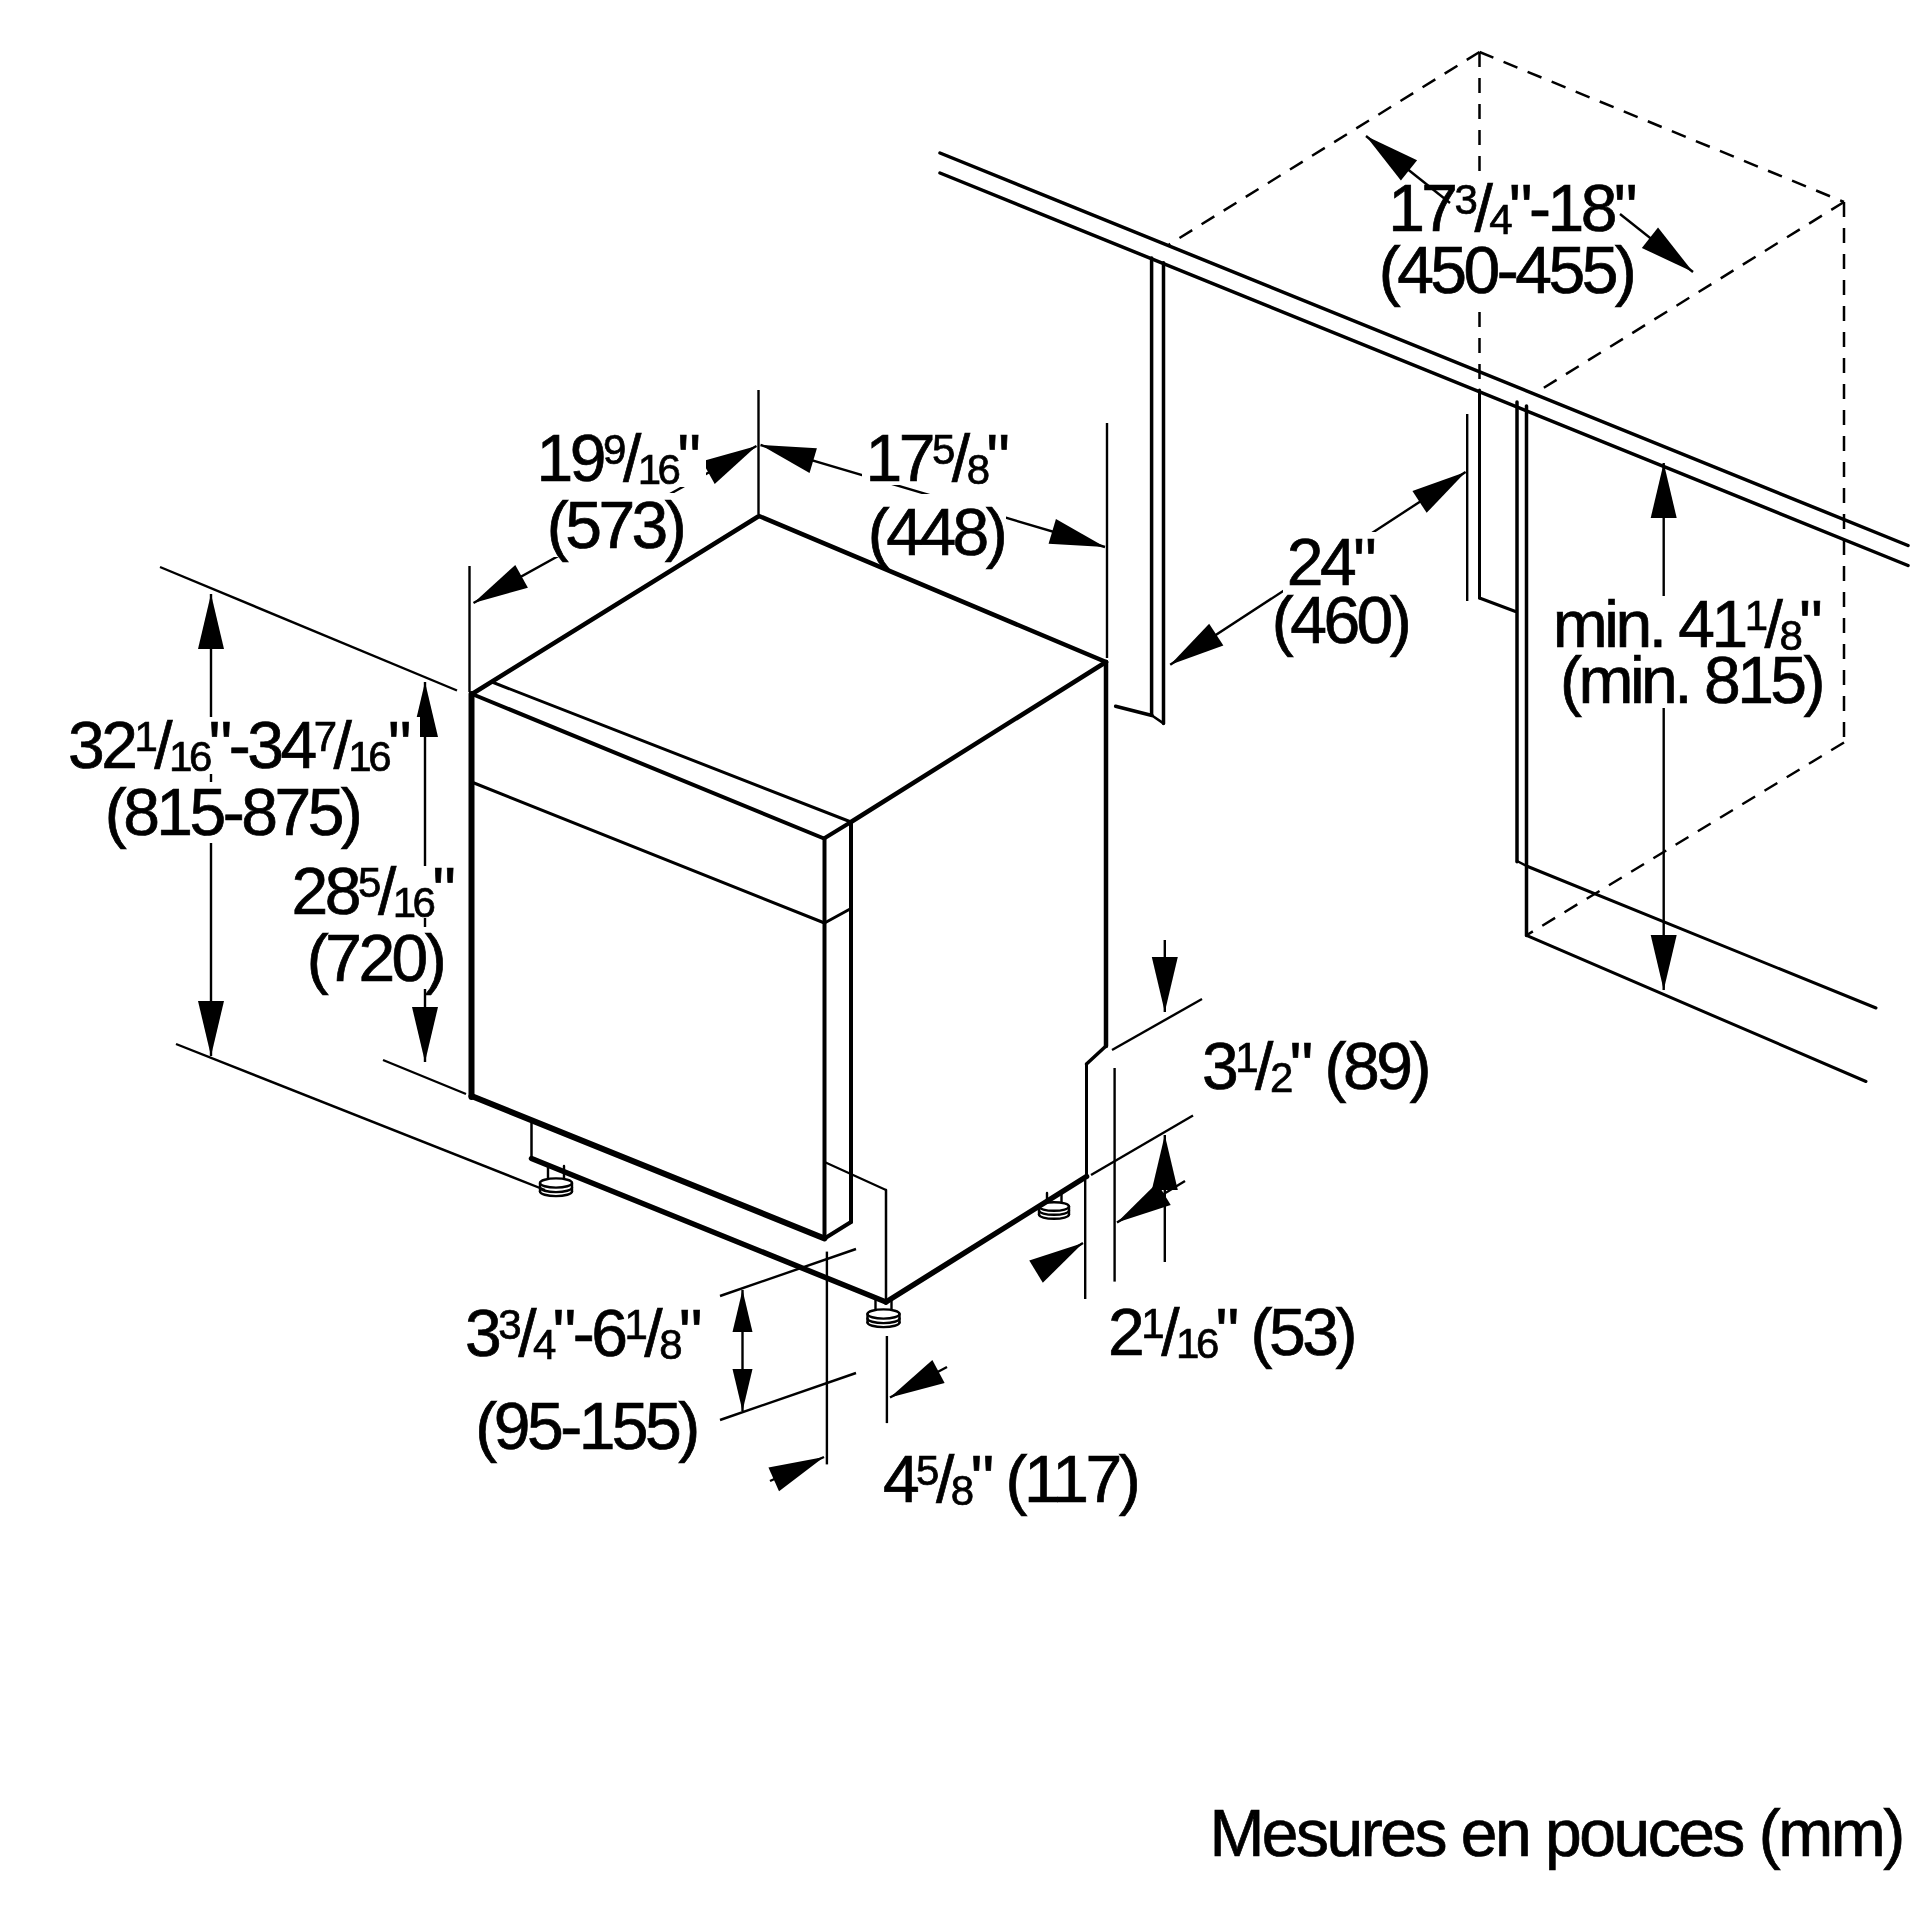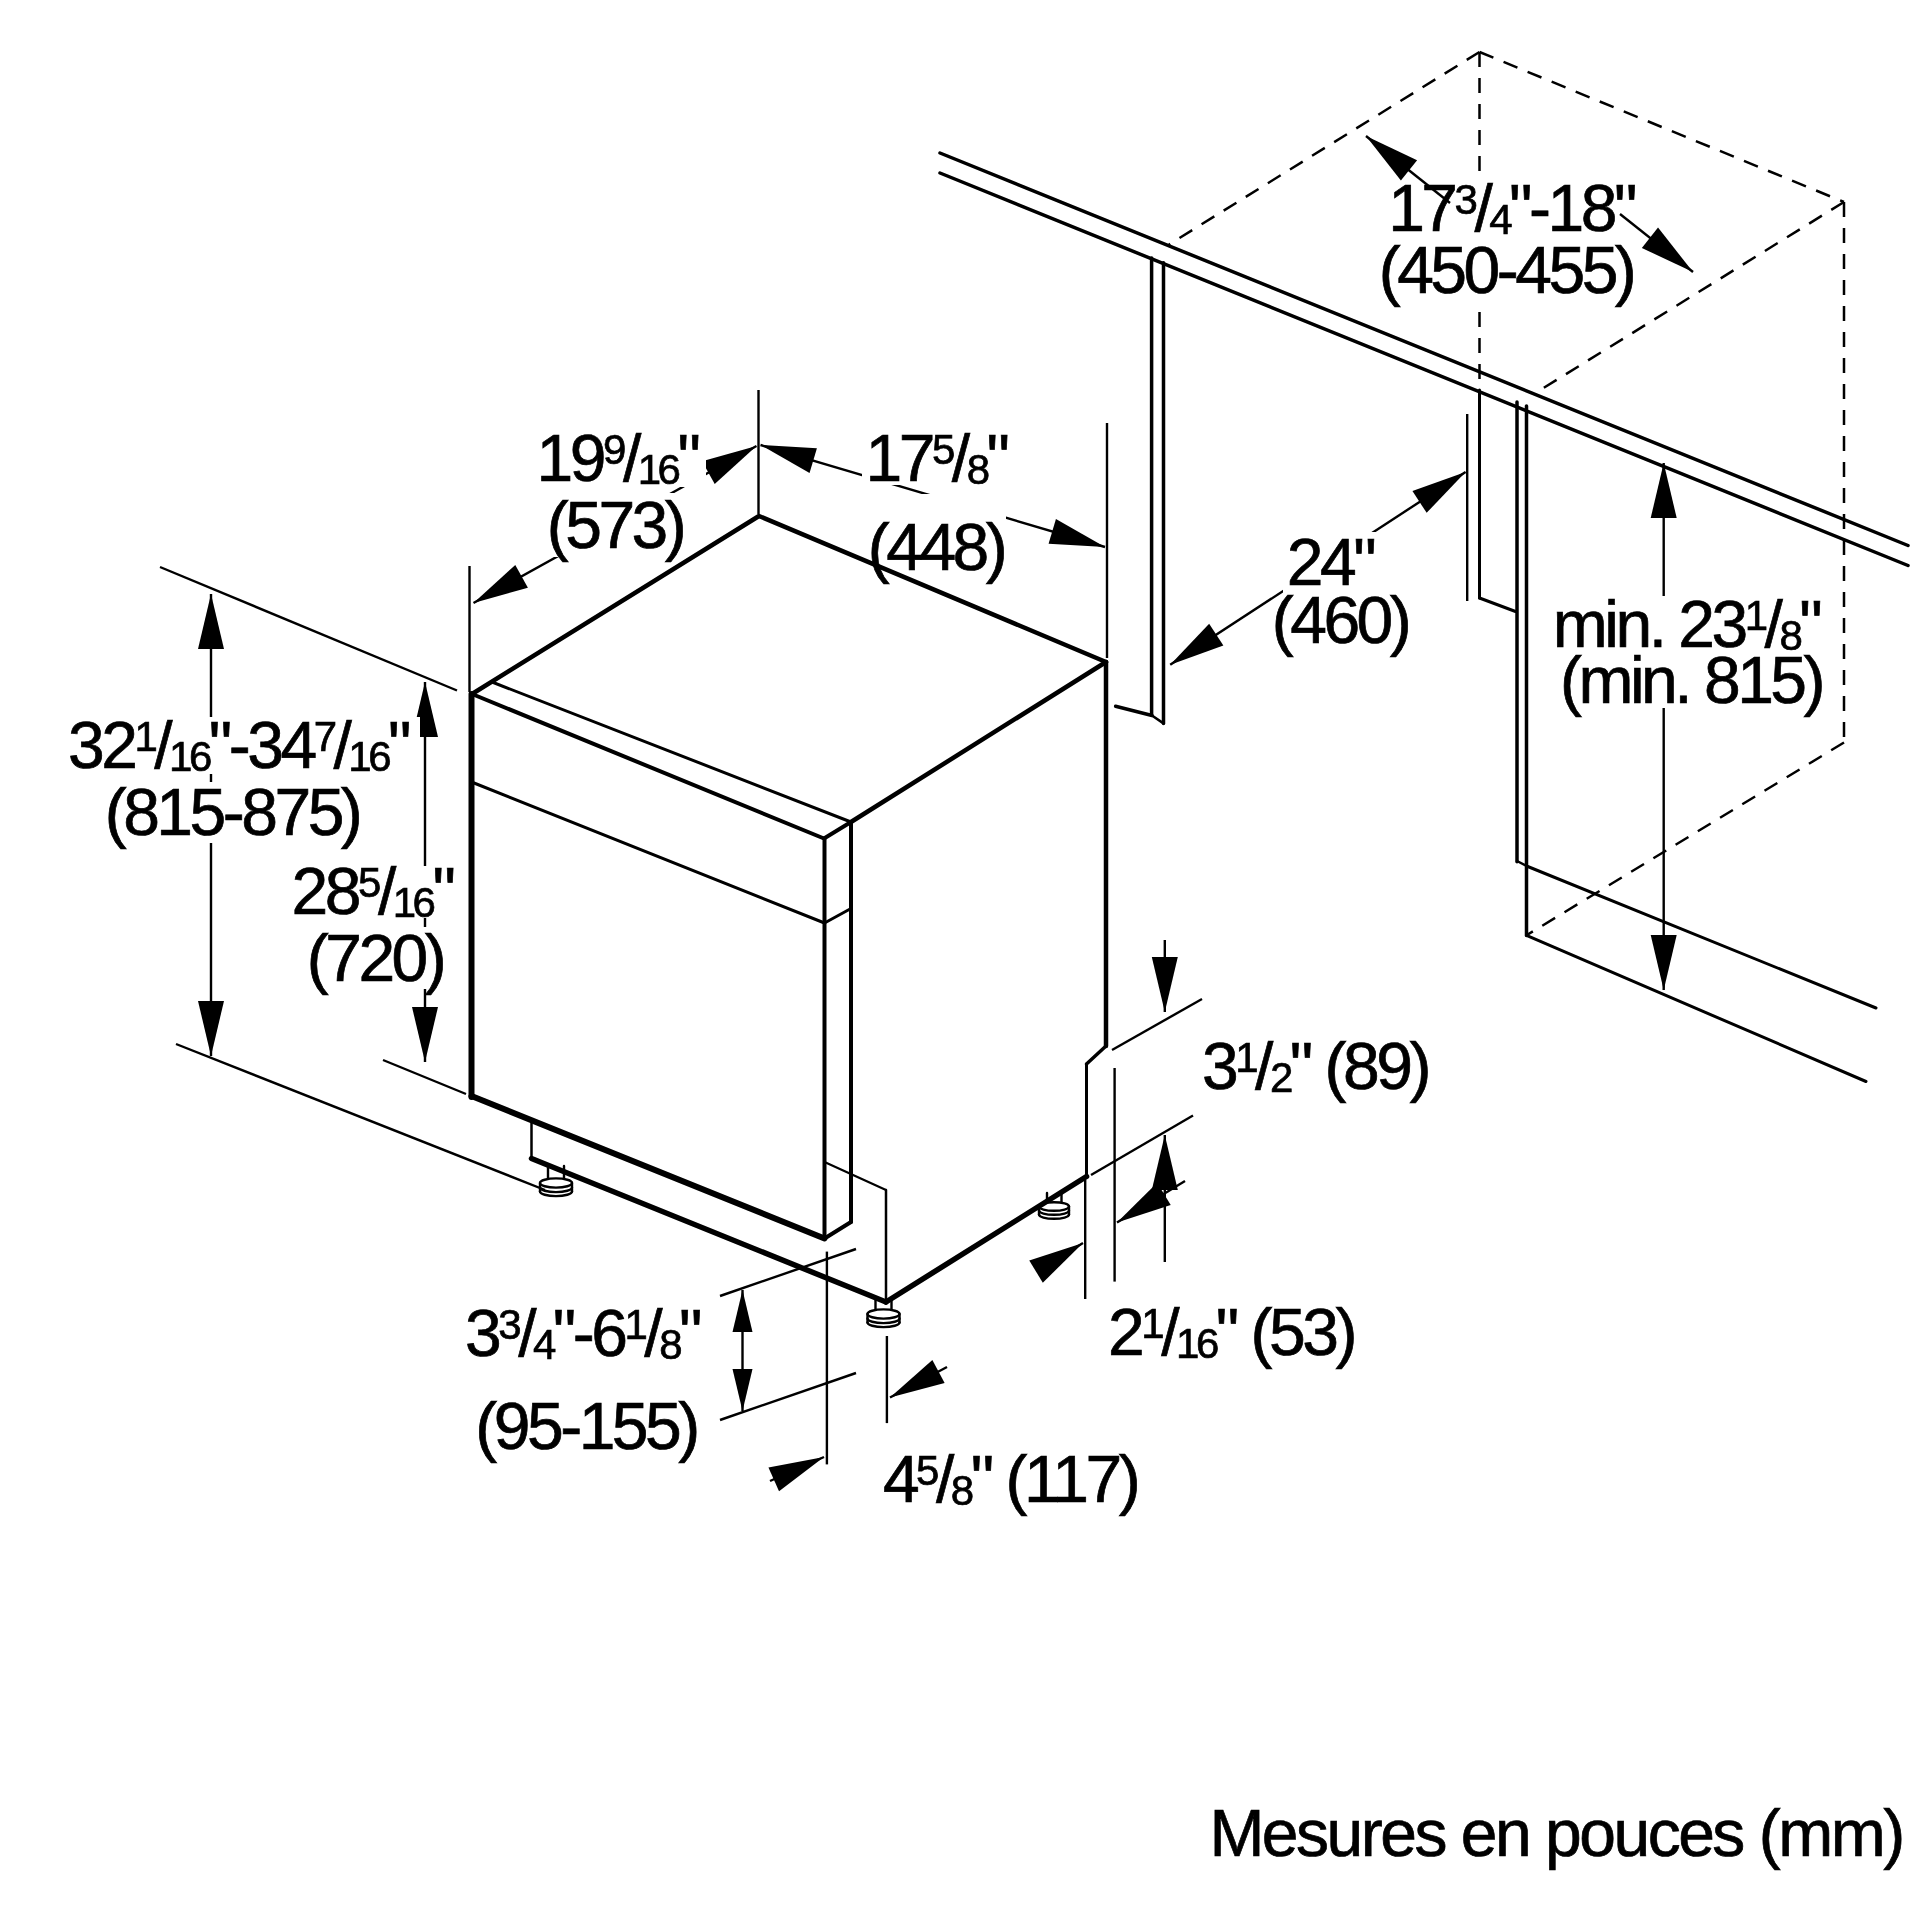--- a/index.html
+++ b/index.html
@@ -197,26 +197,26 @@
   <g stroke="#000" fill="none" stroke-width="2.4">
     <line x1="1450" y1="203" x2="1366" y2="136" marker-end="url(#ah)"></line>
     <line x1="1620" y1="214" x2="1693" y2="272" marker-end="url(#ah)"></line>
   </g>
 </svg>
 
 <div id="labels">
       <div class="lbl" style="left: 617px; top: 458px;"><span class="m">19</span><span class="s">9</span><span class="m">/</span><span class="b">16</span><span class="m">"</span></div>
       <div class="lbl" style="left: 615px; top: 525px;"><span class="m">(573)</span></div>
       <div class="lbl" style="left: 936px; top: 458px;"><span class="m">17</span><span class="s">5</span><span class="m">/</span><span class="b">8</span><span class="m">"</span></div>
-      <div class="lbl" style="left: 936px; top: 547px;"><span class="m">(448)</span></div>
+      <div class="lbl" style="left: 936px; top: 532px;"><span class="m">(448)</span></div>
       <div class="lbl" style="left: 1511px; top: 208px;"><span class="m">17</span><span class="s">3</span><span class="m">/</span><span class="b">4</span><span class="m">"-18"</span></div>
       <div class="lbl" style="left: 1506px; top: 270px;"><span class="m">(450-455)</span></div>
       <div class="lbl" style="left: 1330px; top: 562px;"><span class="m">24"</span></div>
       <div class="lbl" style="left: 1340px; top: 620px;"><span class="m">(460)</span></div>
-      <div class="lbl" style="left: 1686px; top: 624px;"><span class="m">min. 23</span><span class="s">1</span><span class="m">/</span><span class="b">8</span><span class="m">"</span></div>
+      <div class="lbl" style="left: 1686px; top: 624px;"><span class="m">min. 41</span><span class="s">1</span><span class="m">/</span><span class="b">8</span><span class="m">"</span></div>
       <div class="lbl" style="left: 1691px; top: 680px;"><span class="m">(min. 815)</span></div>
       <div class="lbl" style="left: 238px; top: 745px;"><span class="m">32</span><span class="s">1</span><span class="m">/</span><span class="b">16</span><span class="m">"-34</span><span class="s">7</span><span class="m">/</span><span class="b">16</span><span class="m">"</span></div>
       <div class="lbl" style="left: 232px; top: 812px;"><span class="m">(815-875)</span></div>
       <div class="lbl" style="left: 372px; top: 891px;"><span class="m">28</span><span class="s">5</span><span class="m">/</span><span class="b">16</span><span class="m">"</span></div>
       <div class="lbl" style="left: 375px; top: 958px;"><span class="m">(720)</span></div>
       <div class="lbl" style="left: 1315px; top: 1066px;"><span class="m">3</span><span class="s">1</span><span class="m">/</span><span class="b">2</span><span class="m">" (89)</span></div>
       <div class="lbl" style="left: 1231px; top: 1332px;"><span class="m">2</span><span class="s">1</span><span class="m">/</span><span class="b">16</span><span class="m">" (53)</span></div>
       <div class="lbl" style="left: 582px; top: 1333px;"><span class="m">3</span><span class="s">3</span><span class="m">/</span><span class="b">4</span><span class="m">"-6</span><span class="s">1</span><span class="m">/</span><span class="b">8</span><span class="m">"</span></div>
       <div class="lbl" style="left: 586px; top: 1410px; margin-top: 16px;"><span class="m">(95-155)</span></div>
       <div class="lbl" style="left: 1010px; top: 1479px;"><span class="m">4</span><span class="s">5</span><span class="m">/</span><span class="b">8</span><span class="m">" (117)</span></div>

